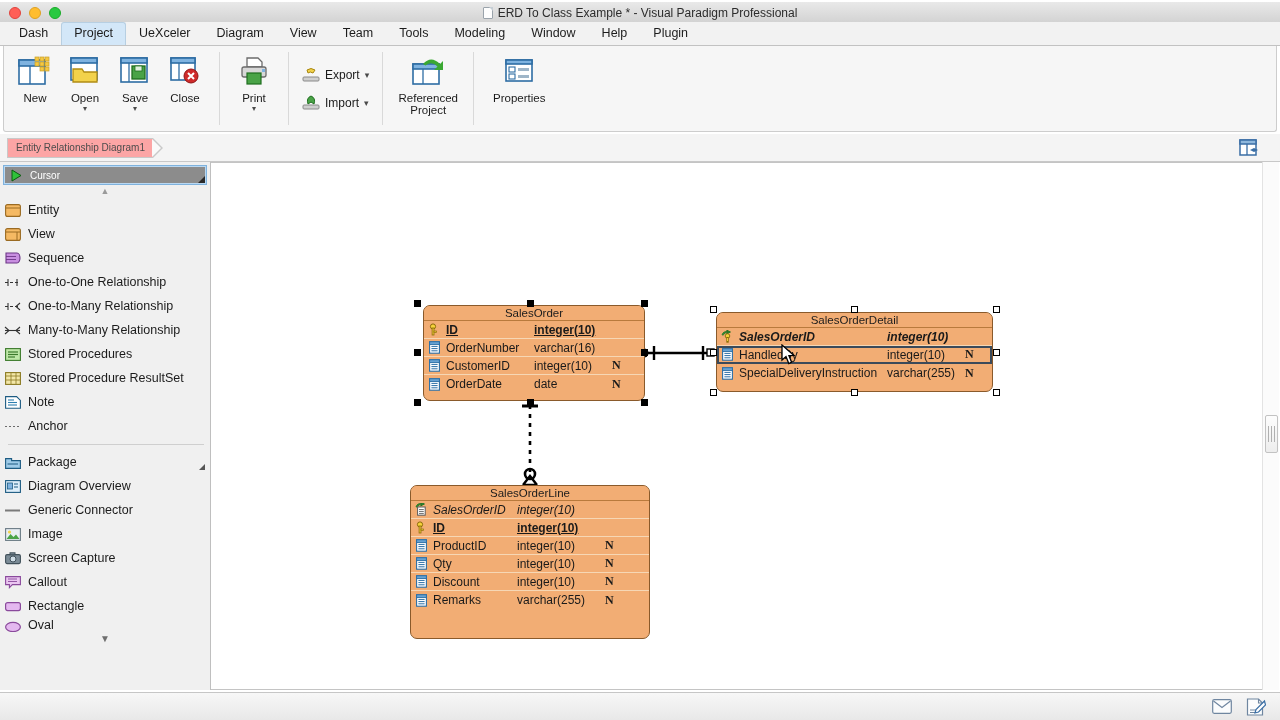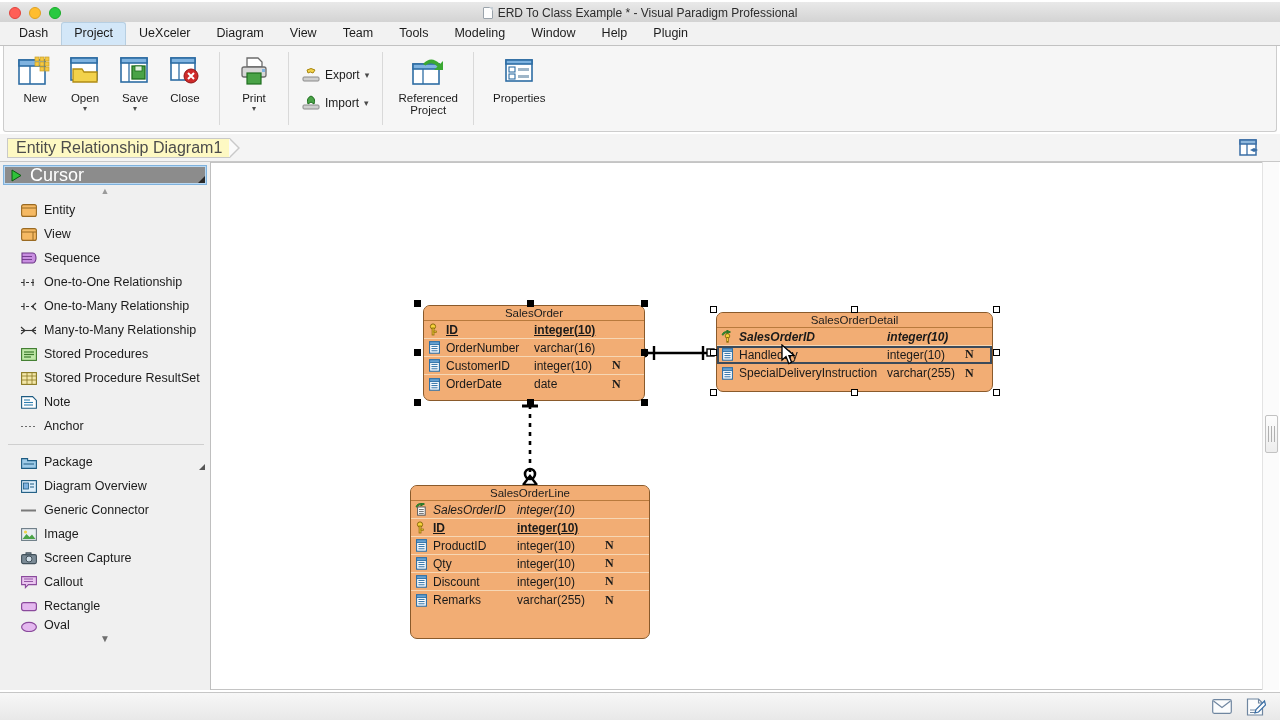--- a/index.html
+++ b/index.html
@@ -80,22 +80,22 @@
   .stackcol { display: flex; flex-direction: column; justify-content: center; padding: 8px 4px; gap: 6px; }
 
   
   .crumbbar {
     position: absolute; left: 0; top: 134px; width: 1280px; height: 28px;
     background: #f4f4f4; border-bottom: 1px solid #c8c8c8;
     display: flex; align-items: center;
   }
   .crumb {
     margin-left: 7px; height: 20px; display: flex; align-items: center;
-    background: #fef9c3; border: 1px solid #c9c9c9; border-right: none;
-    padding: 0 8px; font-size: 16px; color: #4c4c4c; position: relative;
+    background: #fca5a5; border: 1px solid #c9c9c9; border-right: none;
+    padding: 0 8px; font-size: 10px; color: #4c4c4c; position: relative;
   }
   .crumb:after {
     content: ""; position: absolute; right: -10px; top: -1px;
     width: 0; height: 0;
     border-top: 10px solid transparent; border-bottom: 10px solid transparent;
     border-left: 10px solid #c9c9c9;
   }
   .crumb:before {
     content: ""; position: absolute; right: -8px; top: 0; z-index: 2;
     width: 0; height: 0;
@@ -107,30 +107,30 @@
   
   .palette {
     position: absolute; left: 0; top: 162px; width: 211px; height: 528px;
     background: #f0f0f0; border-right: 1px solid #bfbfbf; overflow: hidden;
   }
   .pal-sel {
     margin: 3px 3px 0 3px; height: 20px; background: #8c8c8c;
     border: 1px solid #7fb2dd; box-shadow: 0 0 0 1px #b9d8f2 inset;
     display: flex; align-items: center; gap: 6px; padding-left: 6px; position: relative;
   }
-  .pal-sel .lbl { font-size: 18px; color: #ffffff; }
+  .pal-sel .lbl { font-size: 10px; color: #ffffff; }
   .pal-sel .corner {
     position: absolute; right: 1px; bottom: 1px; width: 0; height: 0;
     border-left: 7px solid transparent; border-bottom: 7px solid #2a2a2a;
   }
   .pal-uparrow { text-align: center; color: #9a9a9a; font-size: 9px; line-height: 13px; height: 13px; }
   .pal-downarrow { text-align: center; color: #6f6f6f; font-size: 10px; line-height: 14px; }
   .pitem {
     height: 24px; display: flex; align-items: center; gap: 7px;
-    padding-left: 20px; font-size: 12.5px; color: #1b1b1b; cursor: default; position: relative;
+    padding-left: 4px; font-size: 12.5px; color: #1b1b1b; cursor: default; position: relative;
   }
   .pitem .ico { width: 17px; height: 15px; display: flex; align-items: center; justify-content: center; flex: 0 0 17px; }
   .pal-divider { height: 1px; background: #cfcfcf; margin: 6px 6px 5px 8px; }
   .pitem .expander {
     position: absolute; right: 5px; bottom: 4px; width: 0; height: 0;
     border-left: 6px solid transparent; border-bottom: 6px solid #555;
   }
 
   
   .canvas {

